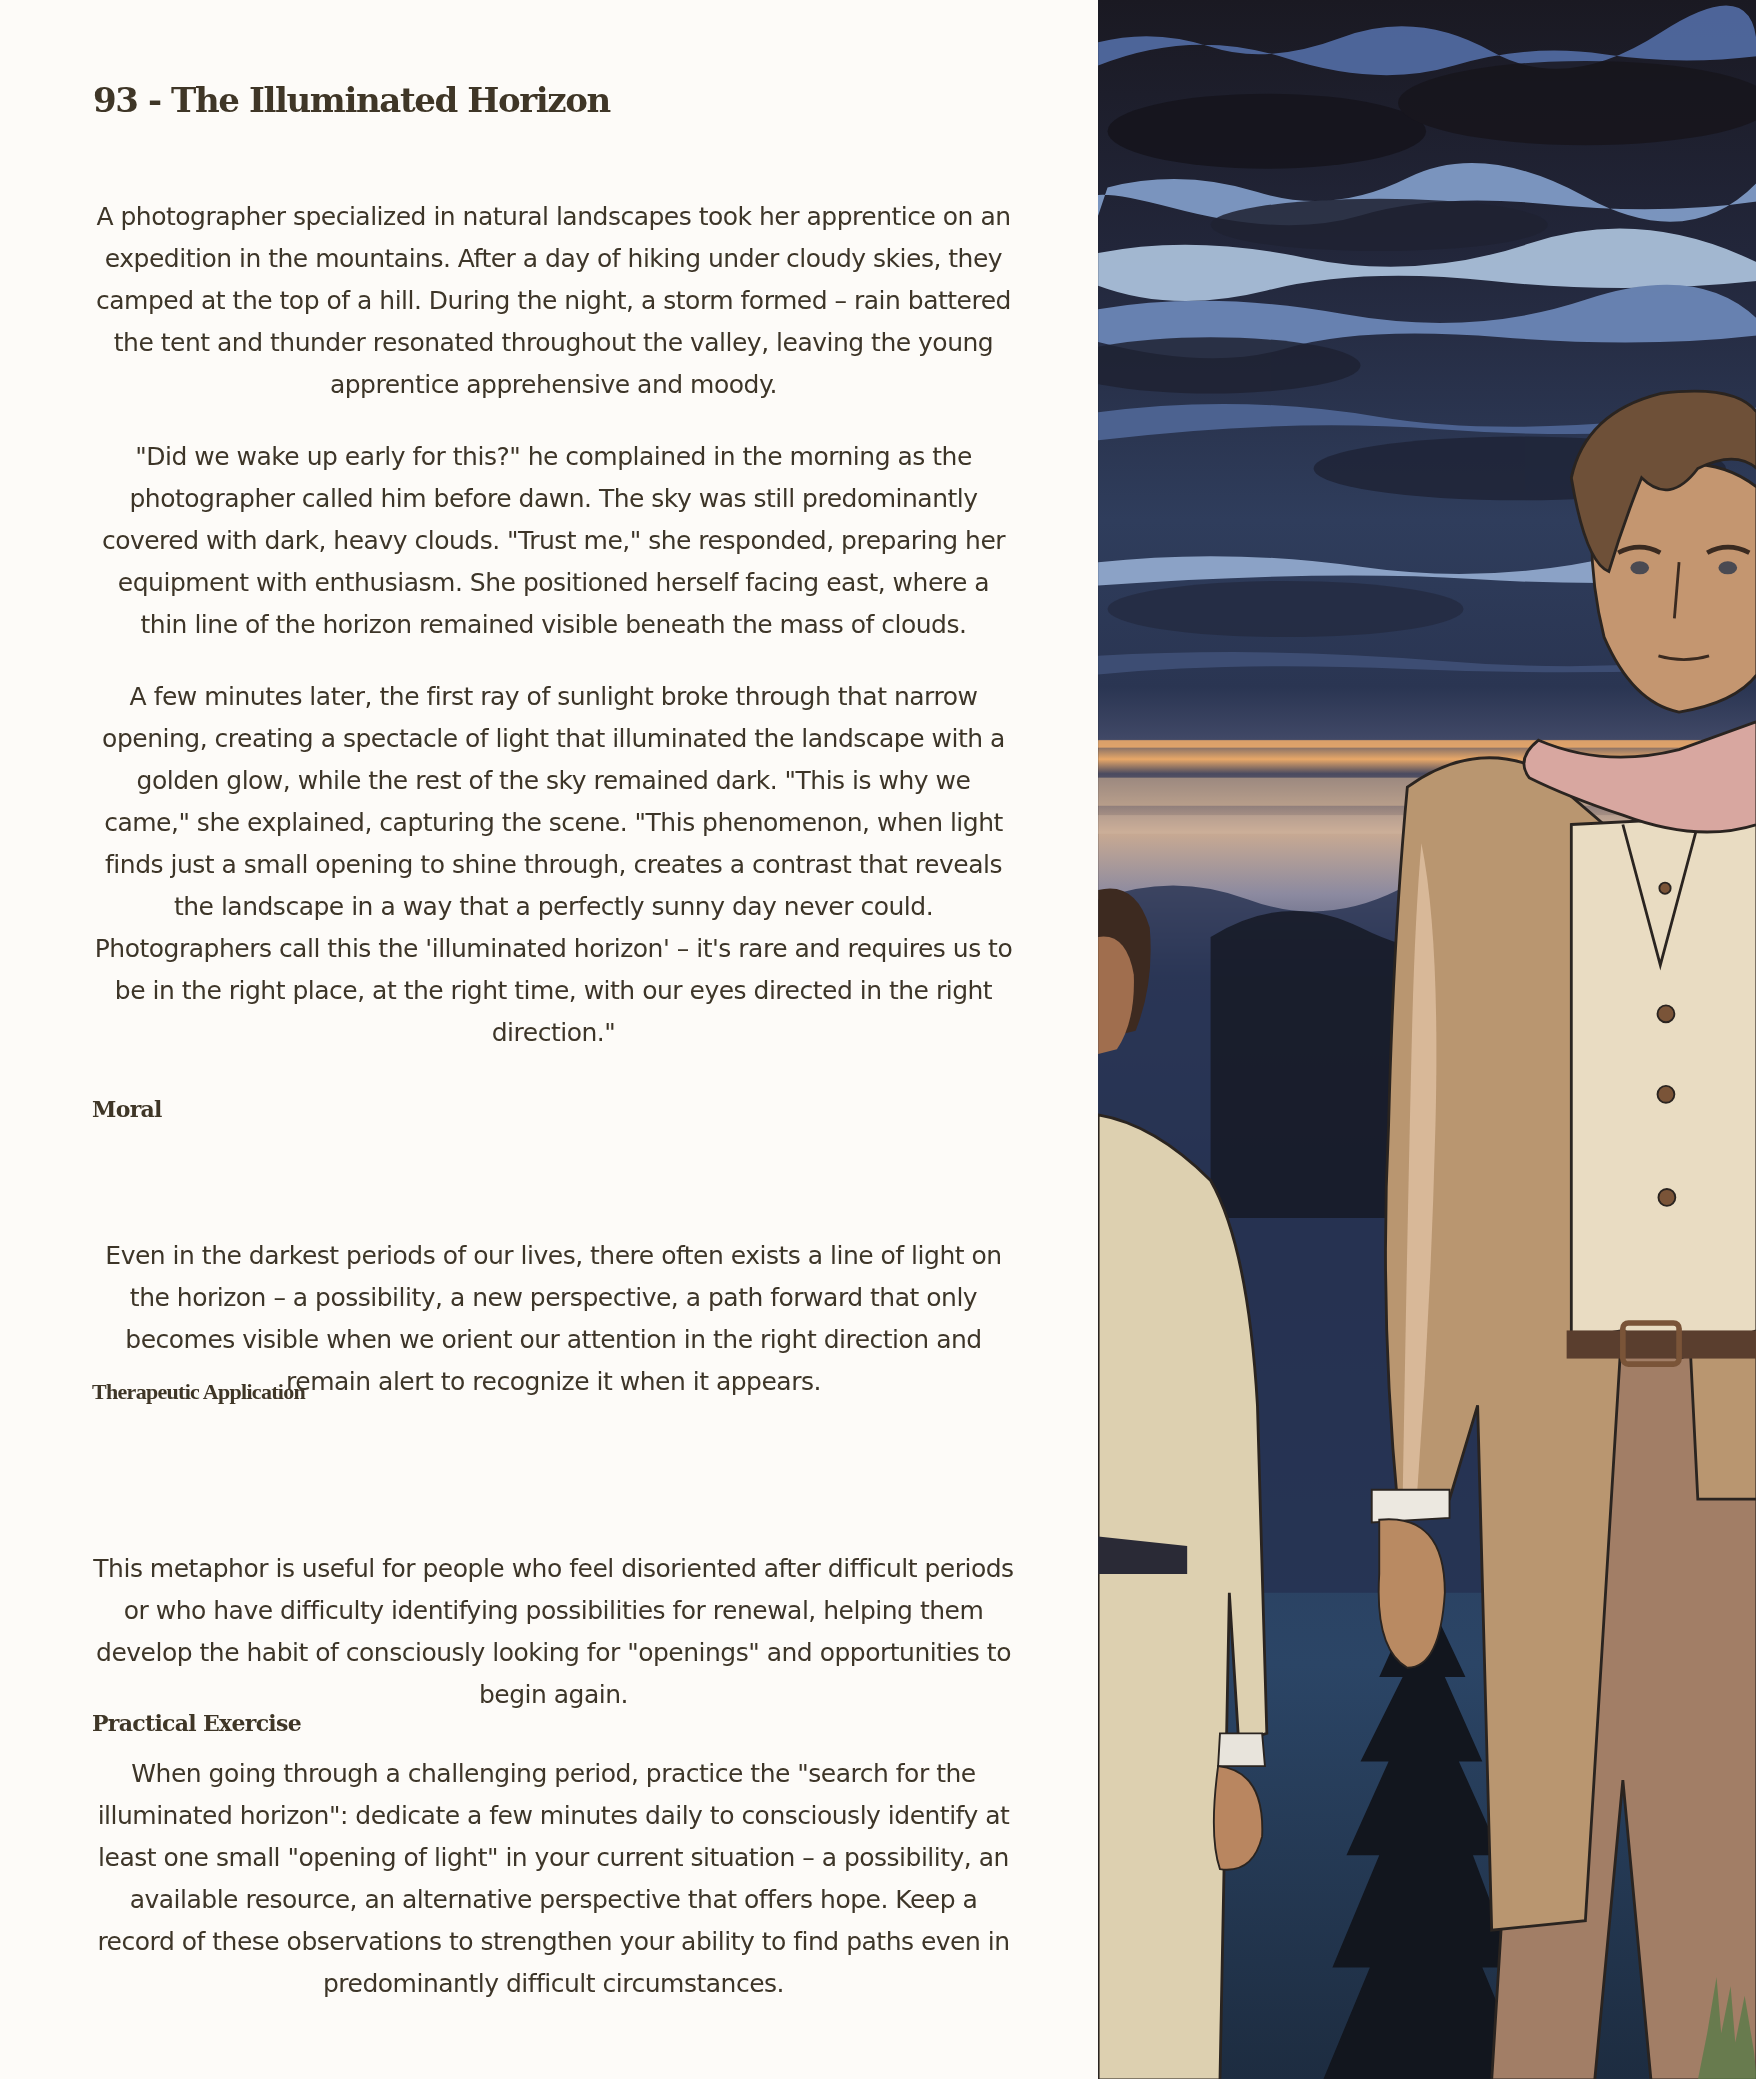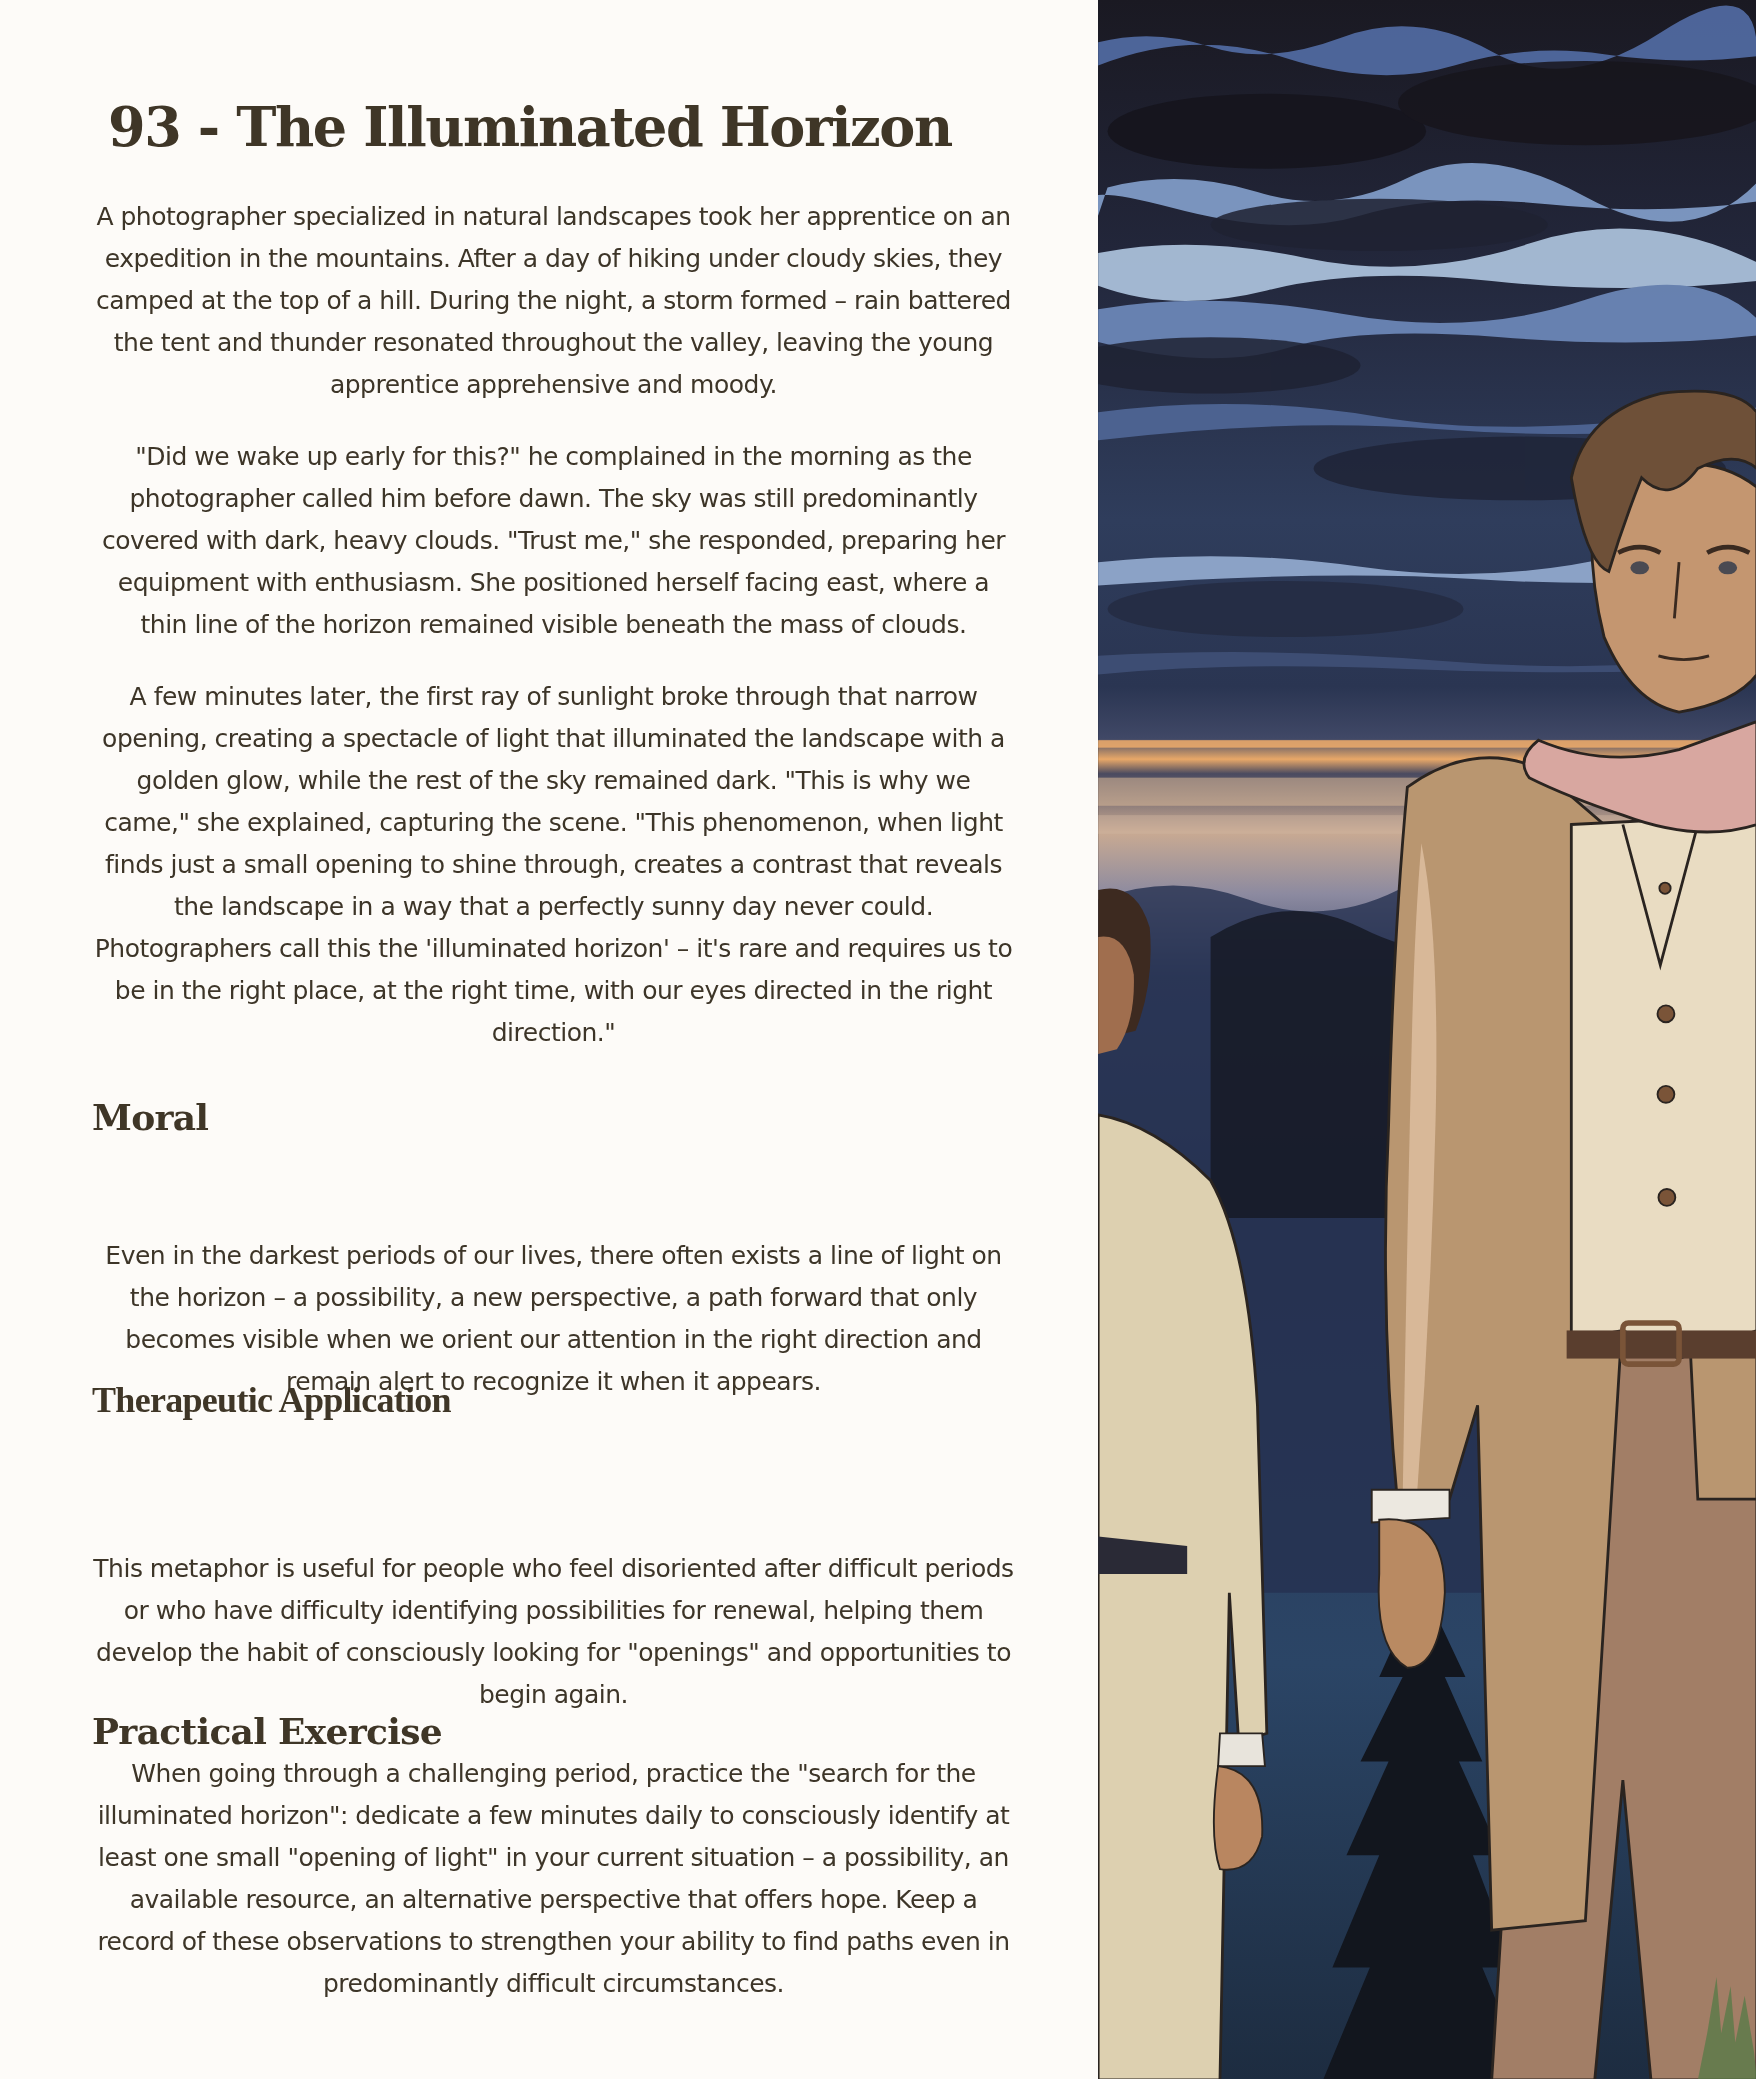--- a/index.html
+++ b/index.html
@@ -23,23 +23,23 @@
     .text-column {
       position: absolute;
       left: 92px;
       top: 0;
       width: 937px;
       color: #3d3528;
     }
     .title {
       font-family: "DejaVu Serif", serif;
       font-weight: bold;
-      font-size: 54px;
+      font-size: 34px;
       letter-spacing: -1.4px;
-      margin: 16px;
+      margin: 1px;
       position: absolute;
       top: 79px;
       left: 0;
       white-space: nowrap;
       color: #3f3627;
     }
     .body-text {
       font-family: "DejaVu Sans", sans-serif;
       font-size: 25px;
       line-height: 42px;
@@ -47,21 +47,21 @@
       margin: 0;
       position: absolute;
       left: 0;
       width: 923px;
       color: #3d3528;
       text-align: center;
     }
     .section-heading {
       font-family: "DejaVu Serif", serif;
       font-weight: bold;
-      font-size: 36px;
+      font-size: 22px;
       letter-spacing: -0.7px;
       margin: 0;
       position: absolute;
       left: 0;
       white-space: nowrap;
       color: #3f3627;
     }
     .illustration {
       position: absolute;
       left: 1098px;

